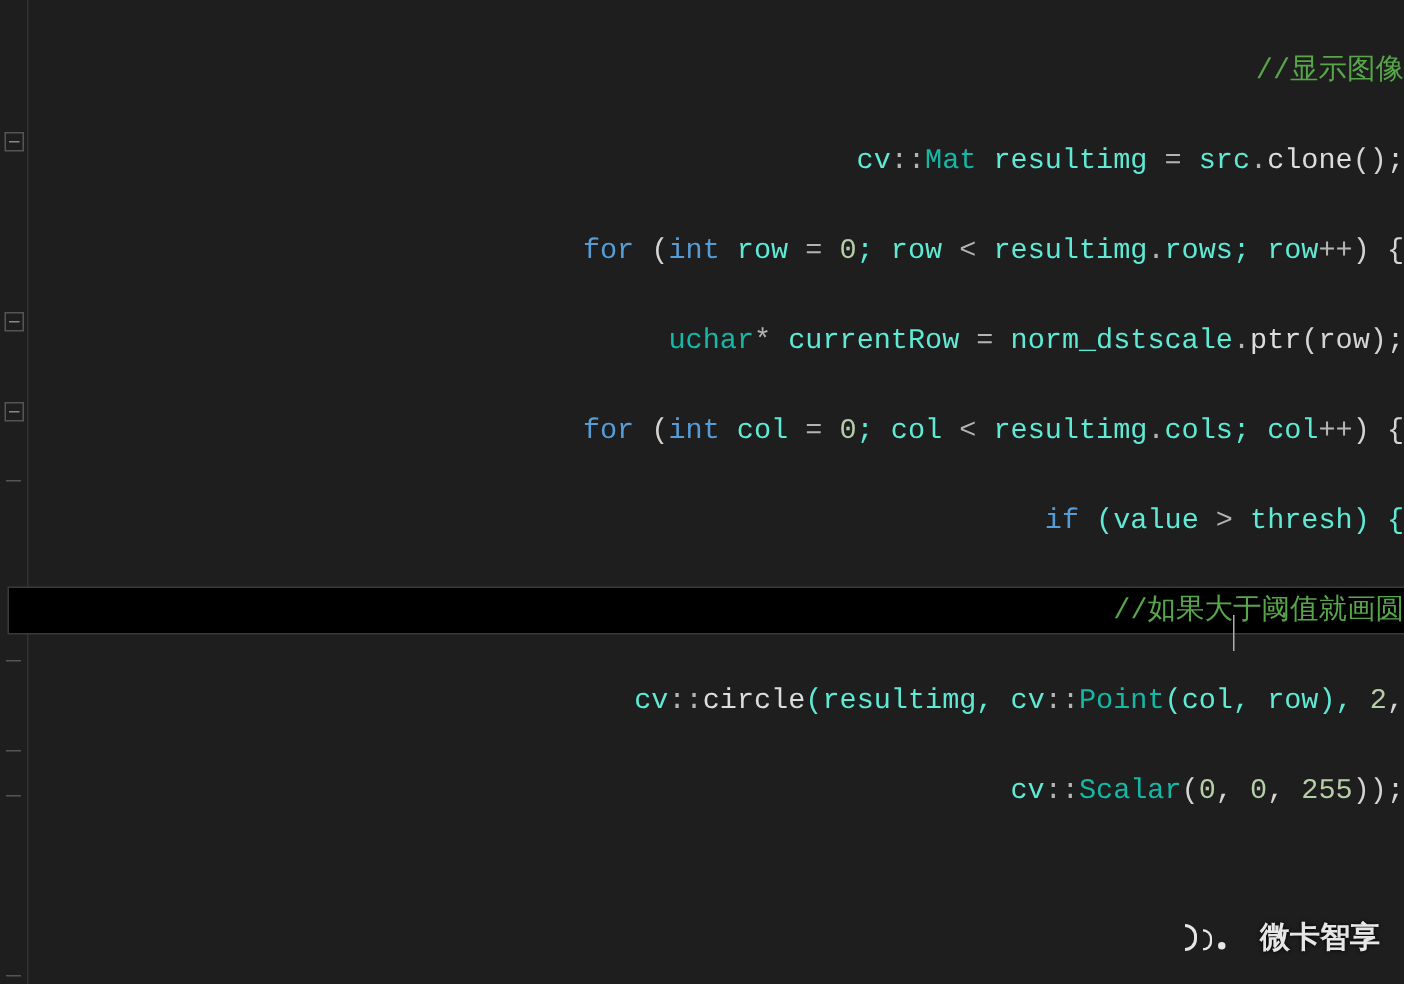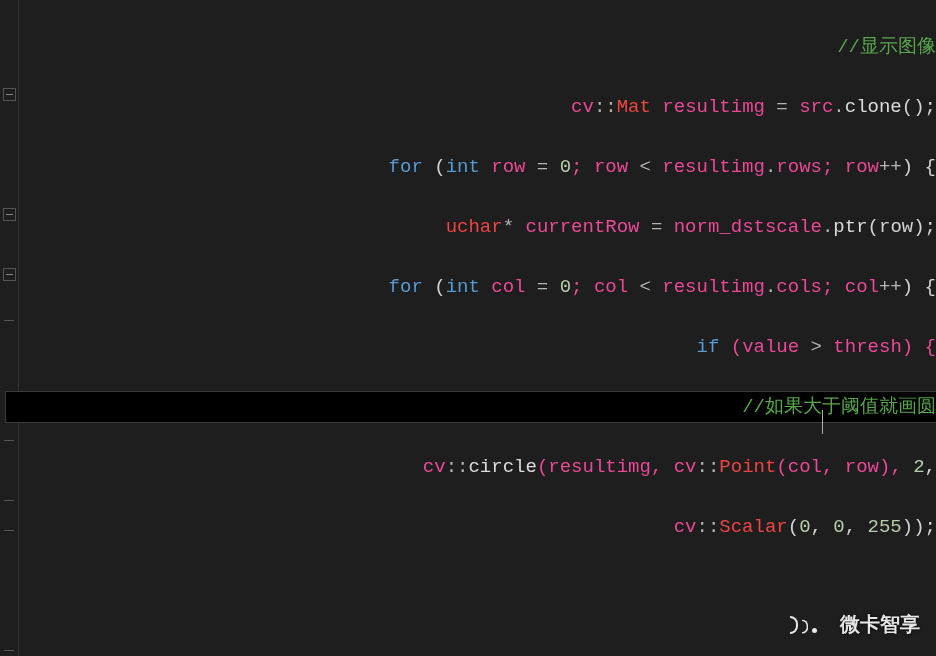--- a/index.html
+++ b/index.html
@@ -77,25 +77,25 @@
   .cursor::after {
     content:"";
     position:absolute;
     left:0; top:-2px;
     width:1px; height:24px;
     background:#aeafad;
   }
   
   .c-comment { color:#57A64A; }
   .c-kw      { color:#569cd6; }
-  .c-type    { color:#ef4444; }
+  .c-type    { color:#14b8a6; }
   .c-num     { color:#b5cea8; }
   .c-op      { color:#b4b4b4; }
   .c-punc    { color:#d4d4d4; }
-  .c-id      { color:#ec4899; }
+  .c-id      { color:#5eead4; }
   .c-func    { color:#dcdcdc; }
 
   .watermark {
     position:absolute;
     right:16px;
     bottom:18px;
     color:#e6e6e6;
     font-family: "Microsoft YaHei", sans-serif;
     font-size:20px;
     font-weight:600;

